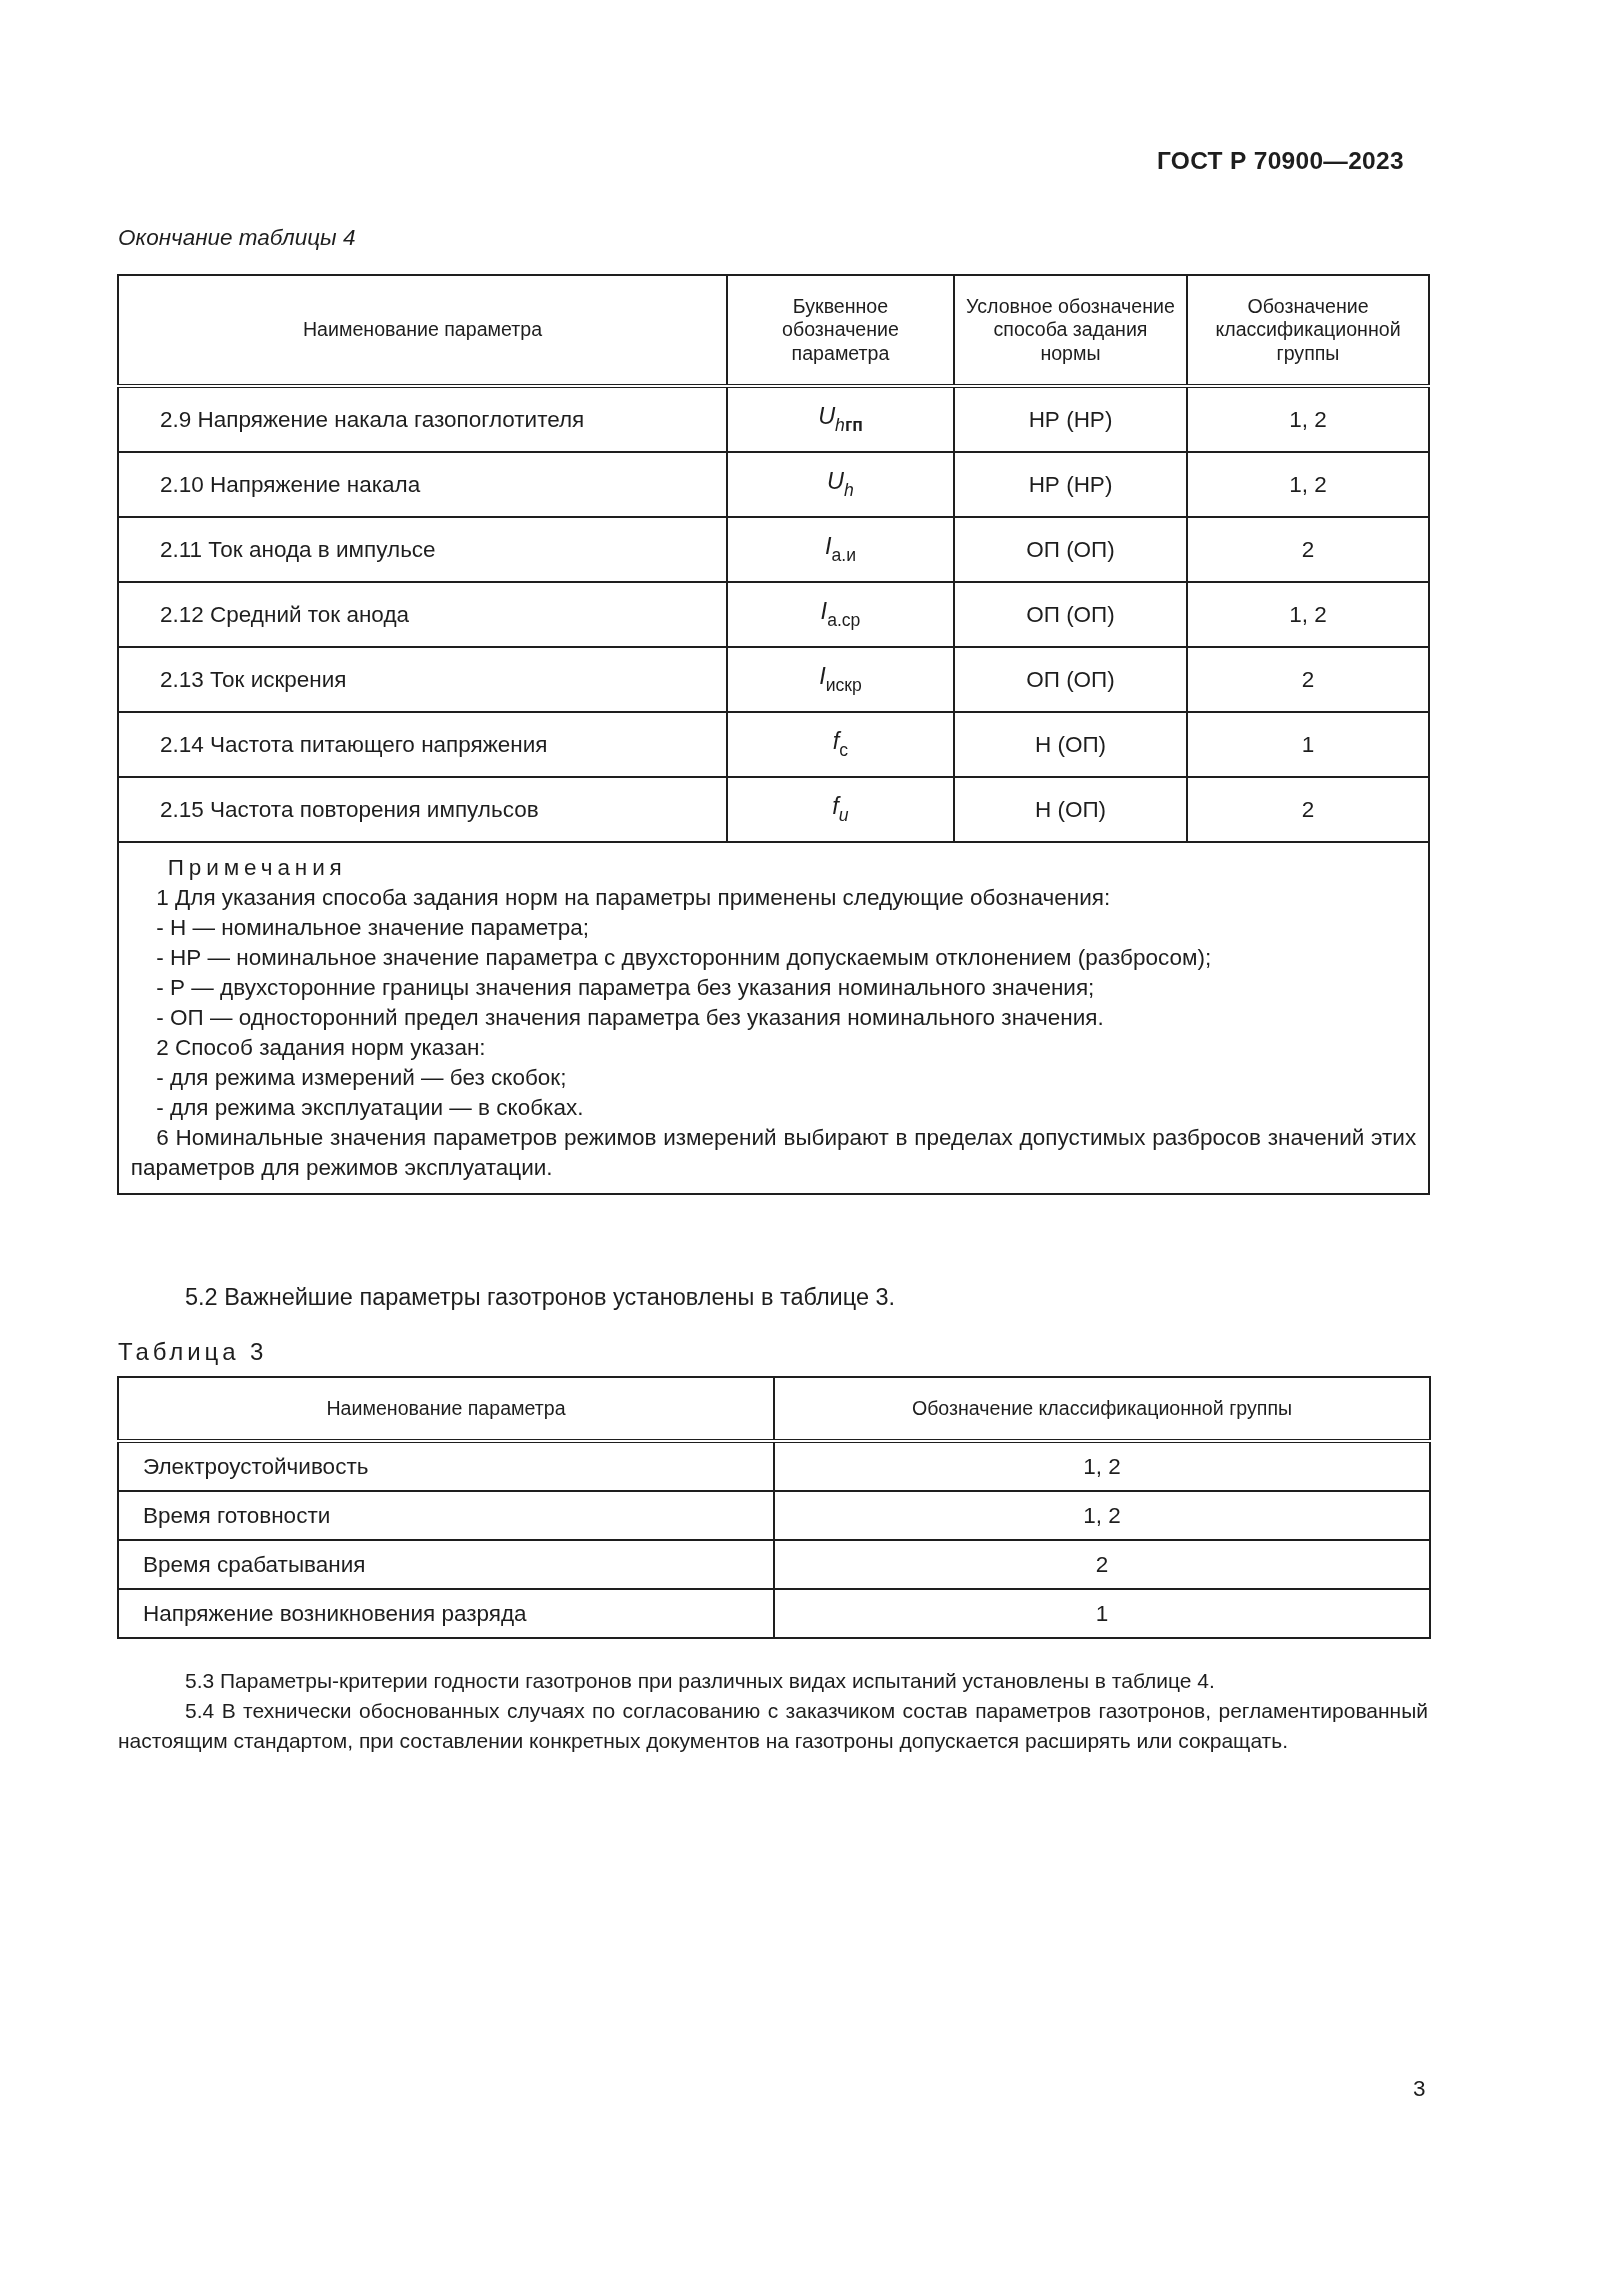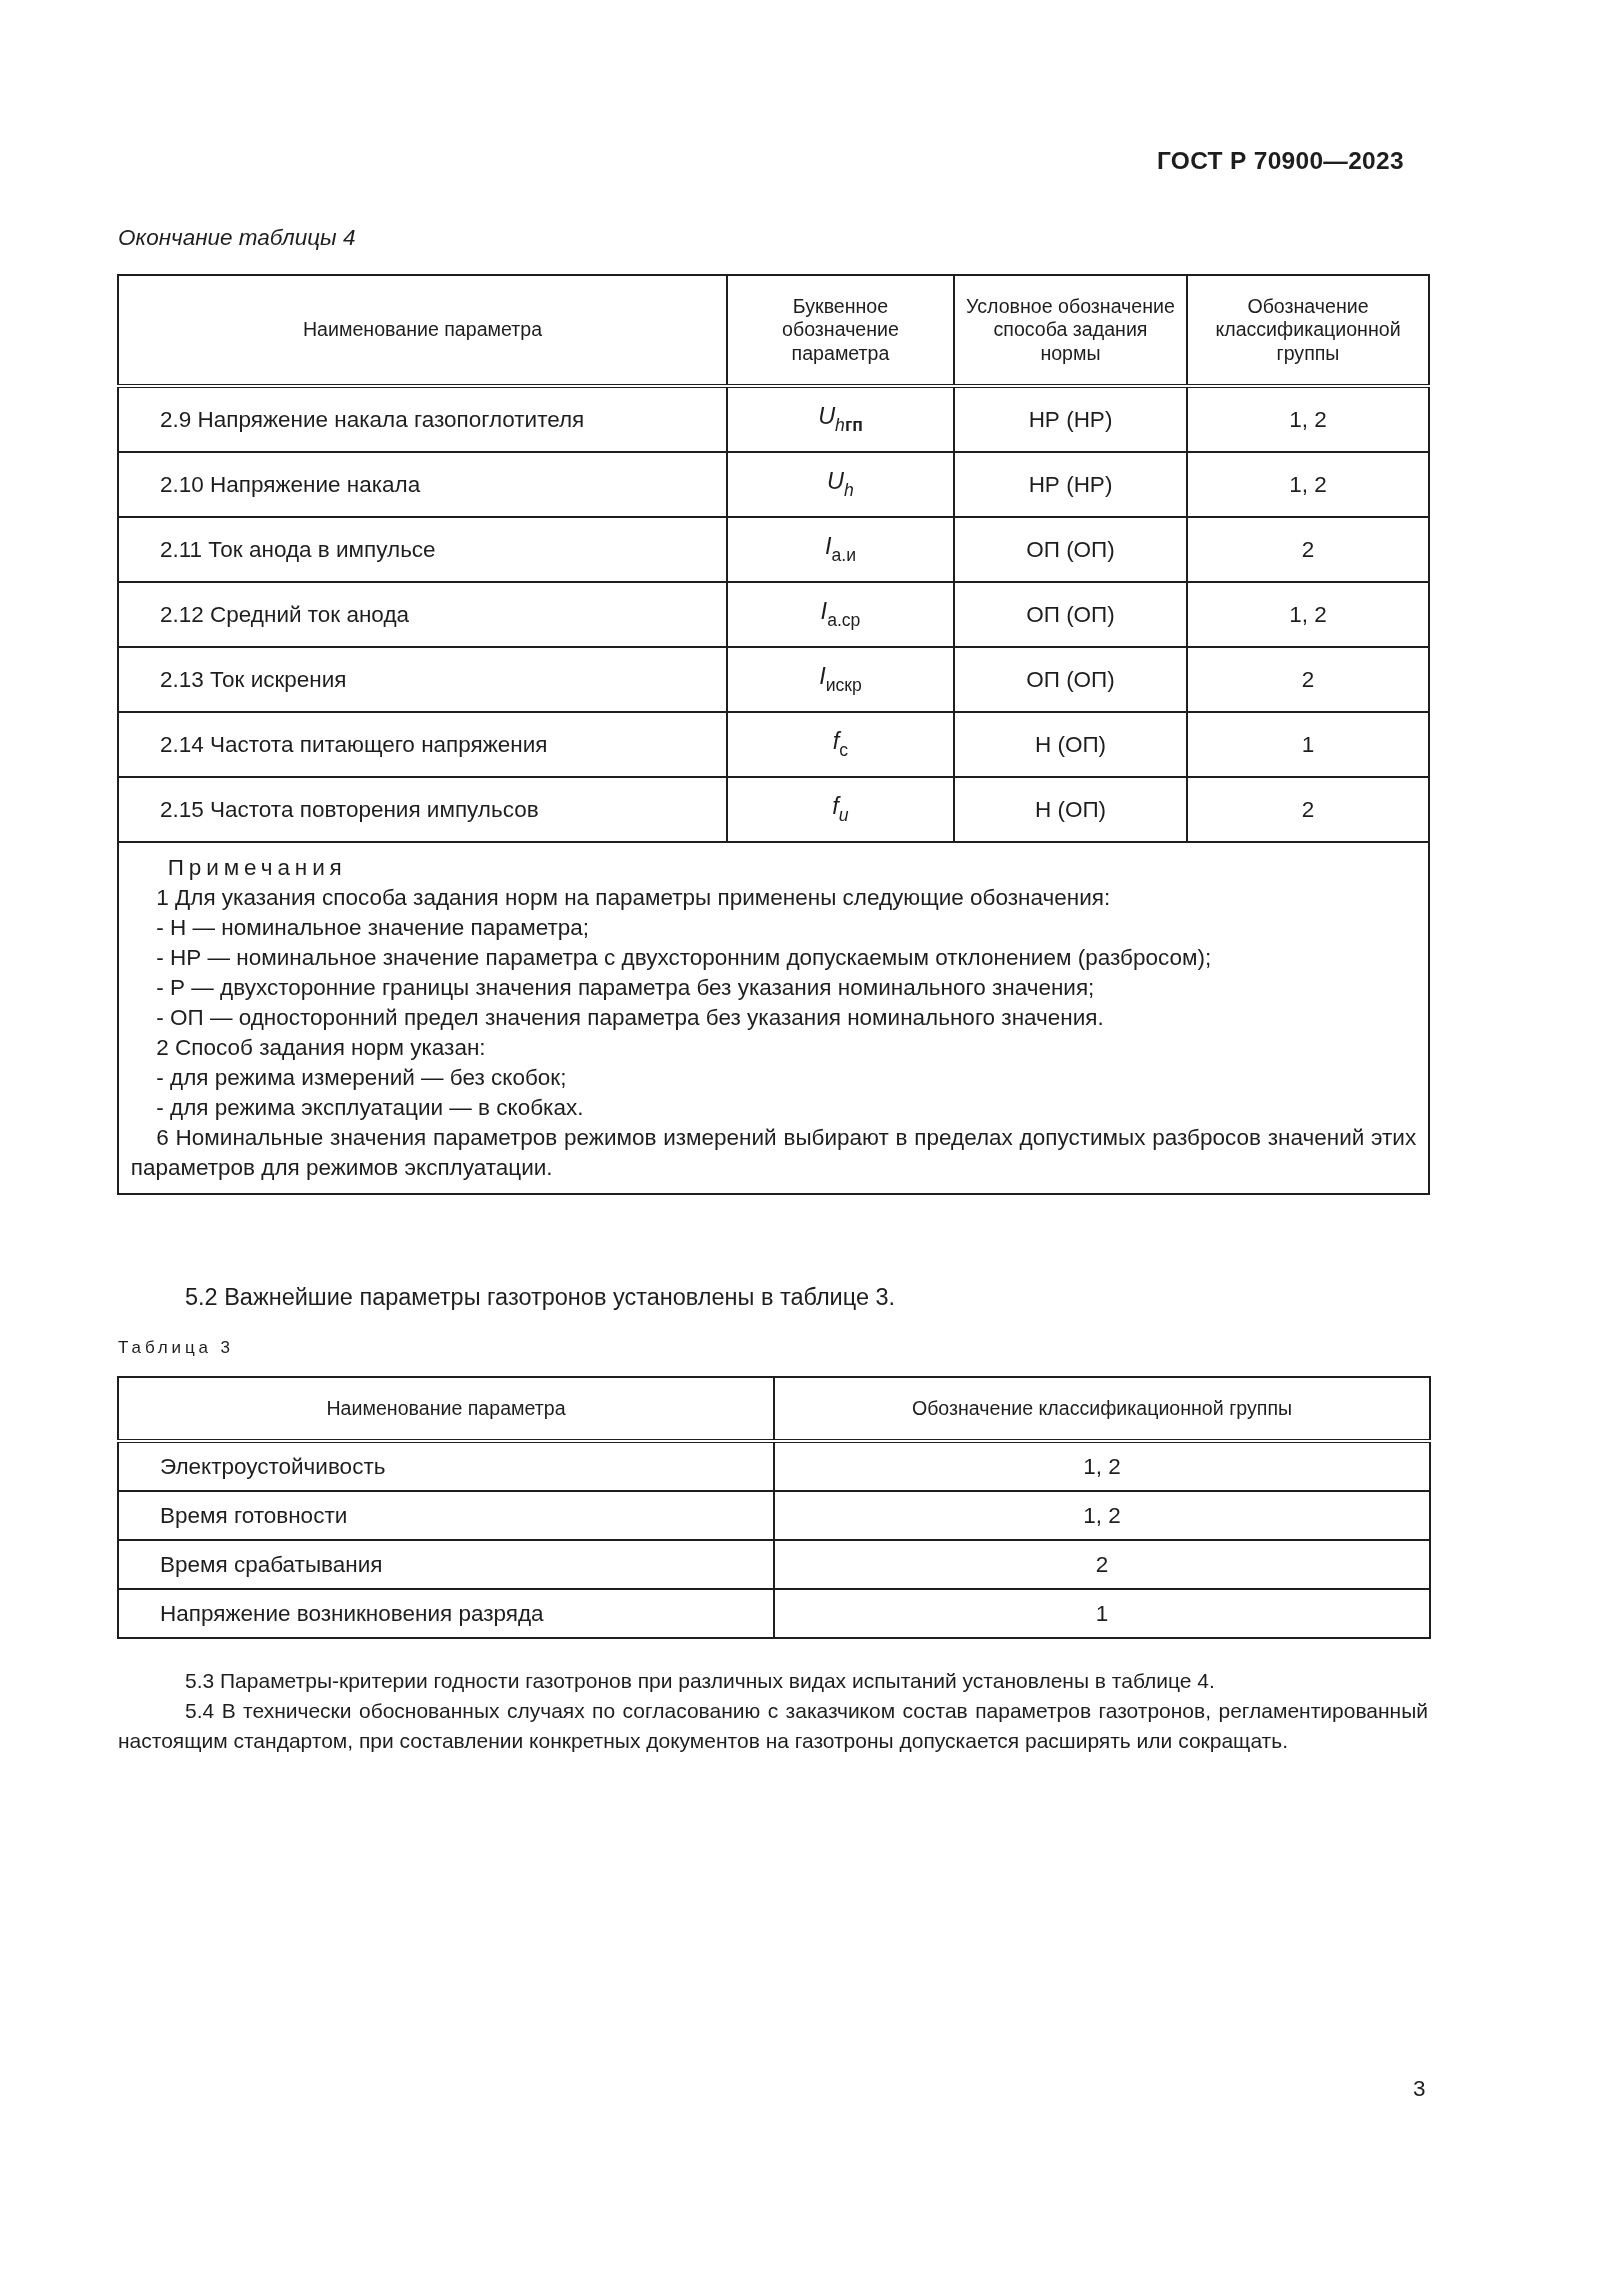--- a/index.html
+++ b/index.html
@@ -23,27 +23,27 @@
   .sym sub { font-style: normal; font-size: 17.6px; vertical-align: -6.9px; }
   .sym sub.bold { font-weight: bold; }
   .sym sub i { font-style: italic; }
   .notes { padding: 9.8px 11.8px 9.8px 11.8px; font-size: 21.6px; line-height: 30px; }
   .notes .nl { padding-left: 25.5px; }
   .notes .title { letter-spacing: 4.9px; padding-left: 37px; }
   .notes .j { text-align: justify; text-align-last: left; padding-left: 25.5px; text-indent: 11.8px; }
   .notes .j2 { text-indent: 0; padding-left: 0; }
 
   .p52 { left: 118px; top: 1284px; font-size: 23.5px; text-indent: 67px; }
-  .t3-caption { left: 118px; top: 1338px; font-size: 17px; letter-spacing: 3.9px; }
+  .t3-caption { left: 118px; top: 1338px; font-size: 24px; letter-spacing: 3.9px; }
   .t3 { left: 117px; top: 1376px; width: 1311px; }
   .t3 td, .t3 th { border: 2.5px solid #1e1e1e; font-weight: normal; }
   .t3 th { font-size: 19.6px; height: 59px; text-align: center; vertical-align: middle; }
   .t3 thead tr th { border-bottom: 4.9px double #1e1e1e; }
   .t3 td { height: 45px; font-size: 22.5px; vertical-align: middle; }
-  .t3 td.name { padding-left: 41px; }
+  .t3 td.name { padding-left: 24px; }
   .t3 td.ctr { text-align: center; }
 
   .body-text { left: 118px; top: 1666px; width: 1310px; font-size: 21px; line-height: 30px; }
   .body-text p { margin: 0; text-align: justify; text-indent: 67px; }
   .page-num { left: 1413px; top: 2076px; font-size: 22.5px; }
 </style>
 </head>
 <body>
 
 <div class="abs doc-id">ГОСТ Р 70900—2023</div>

